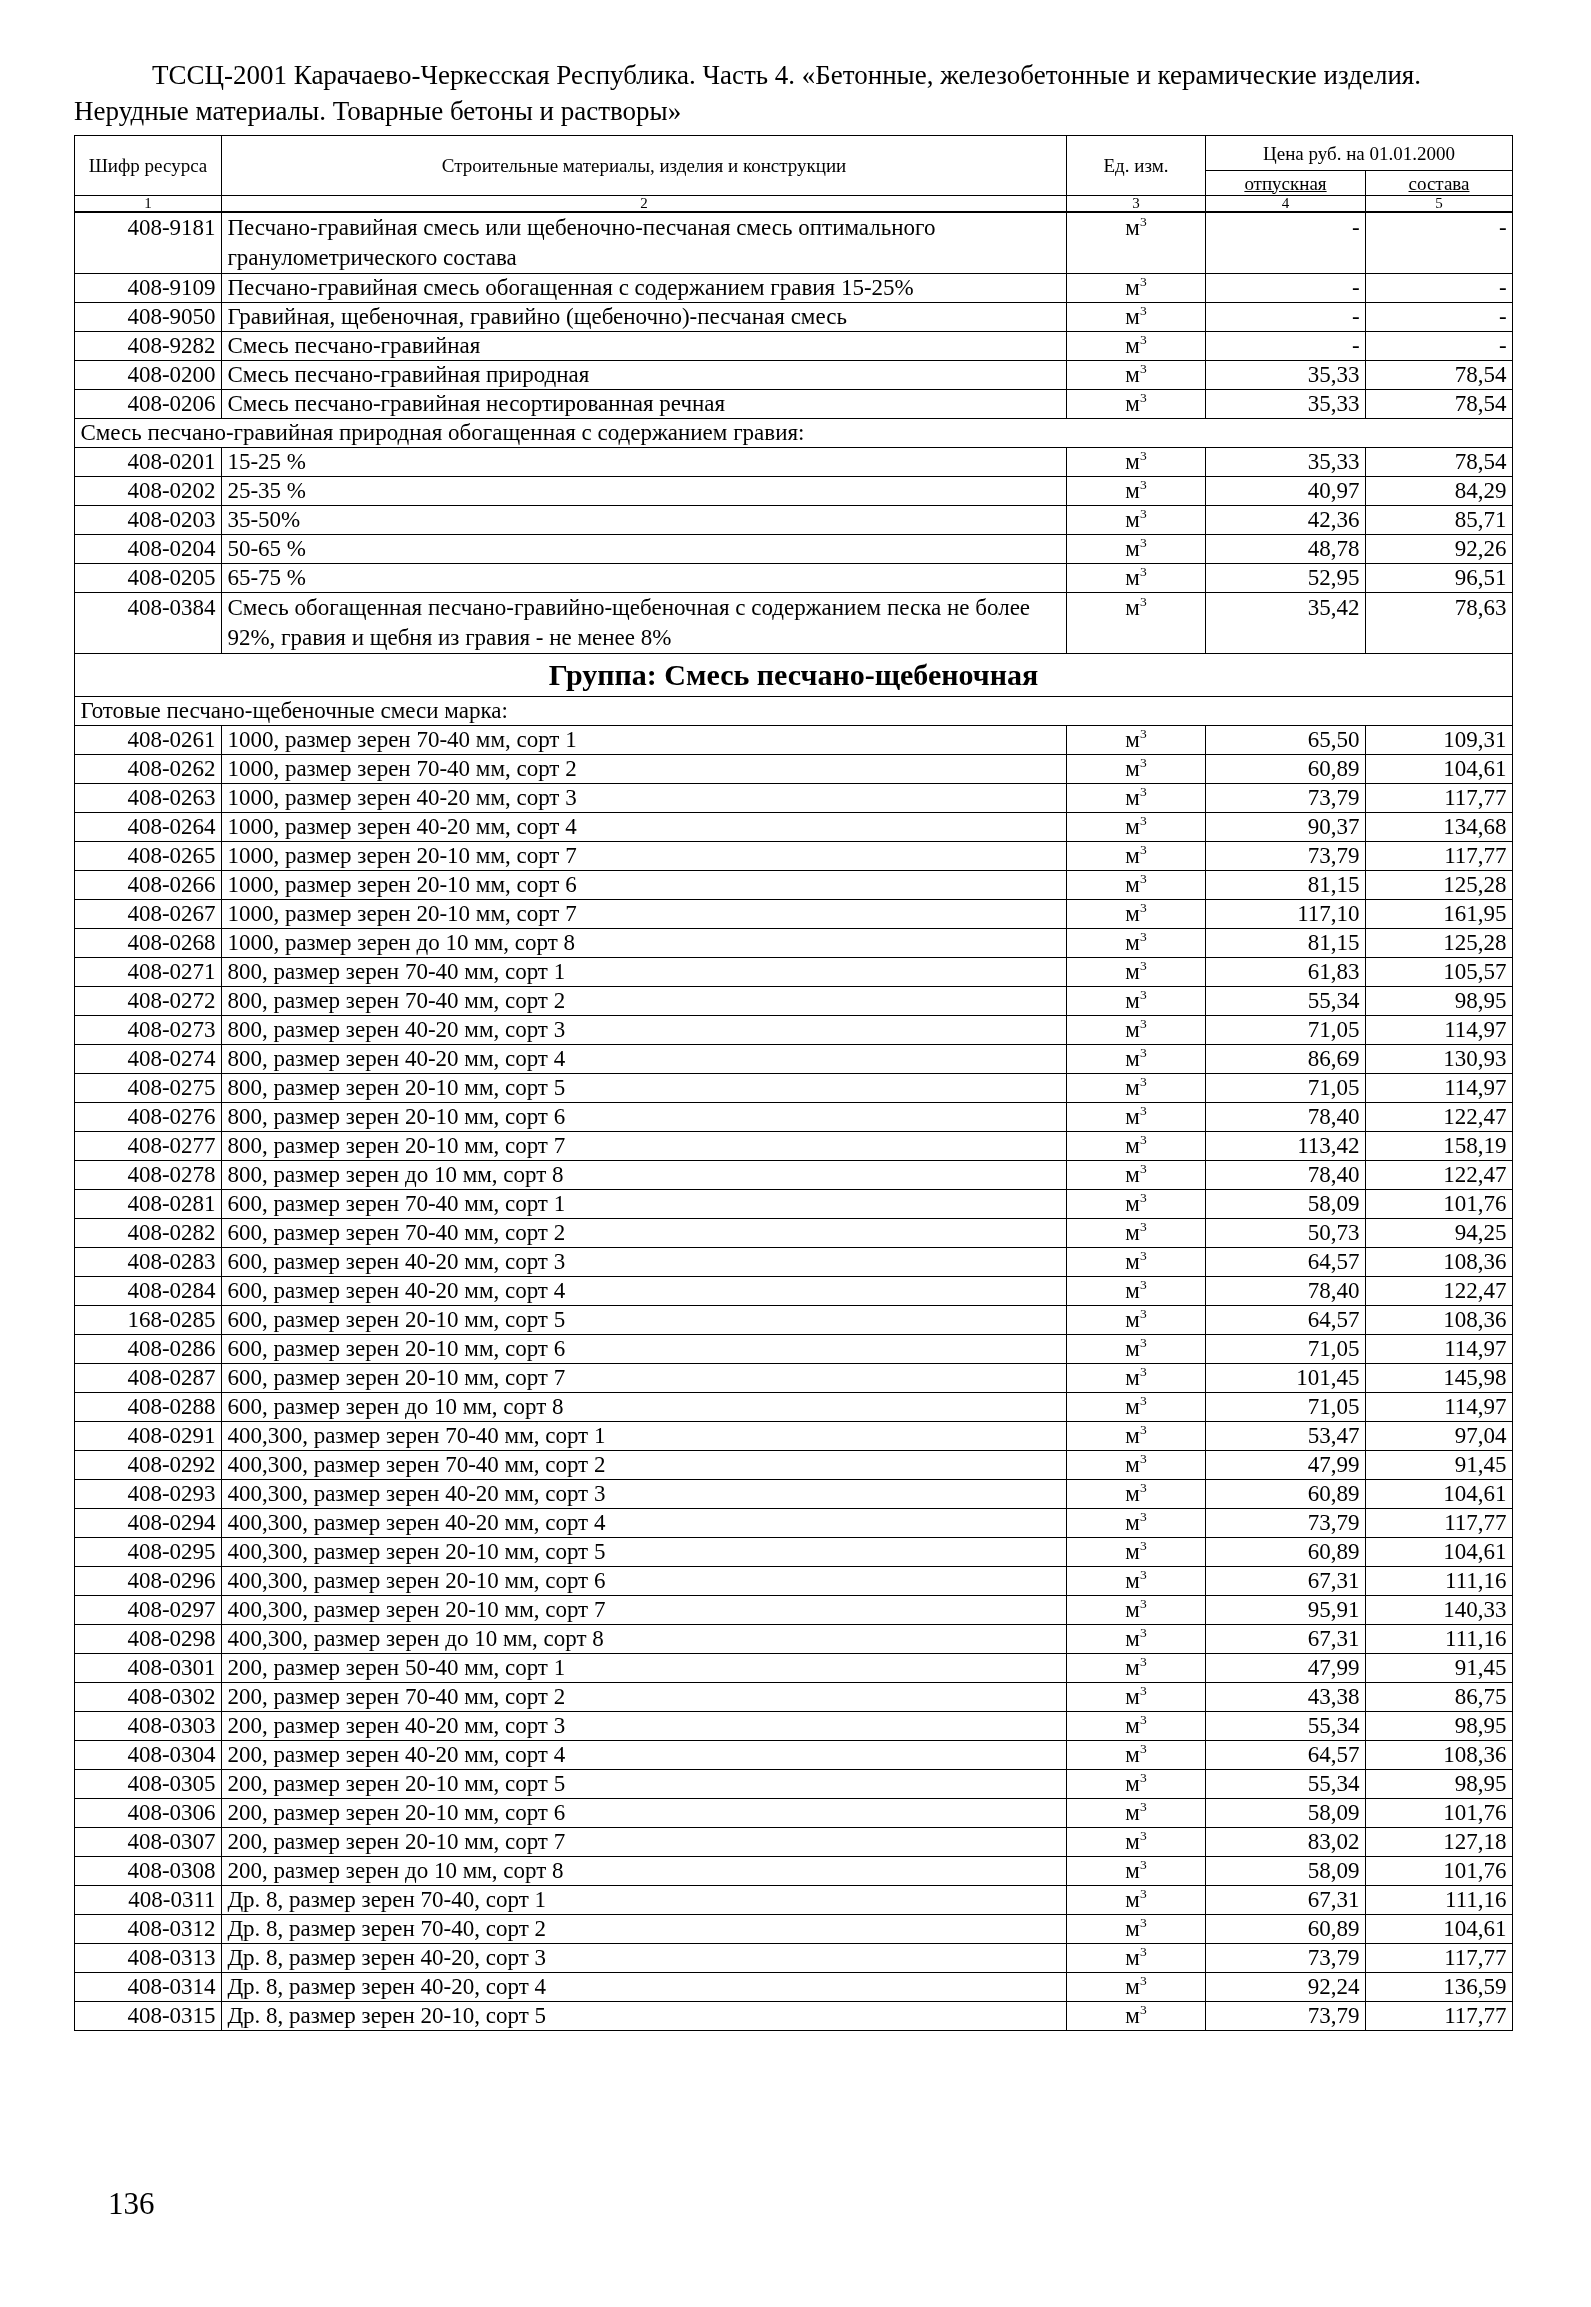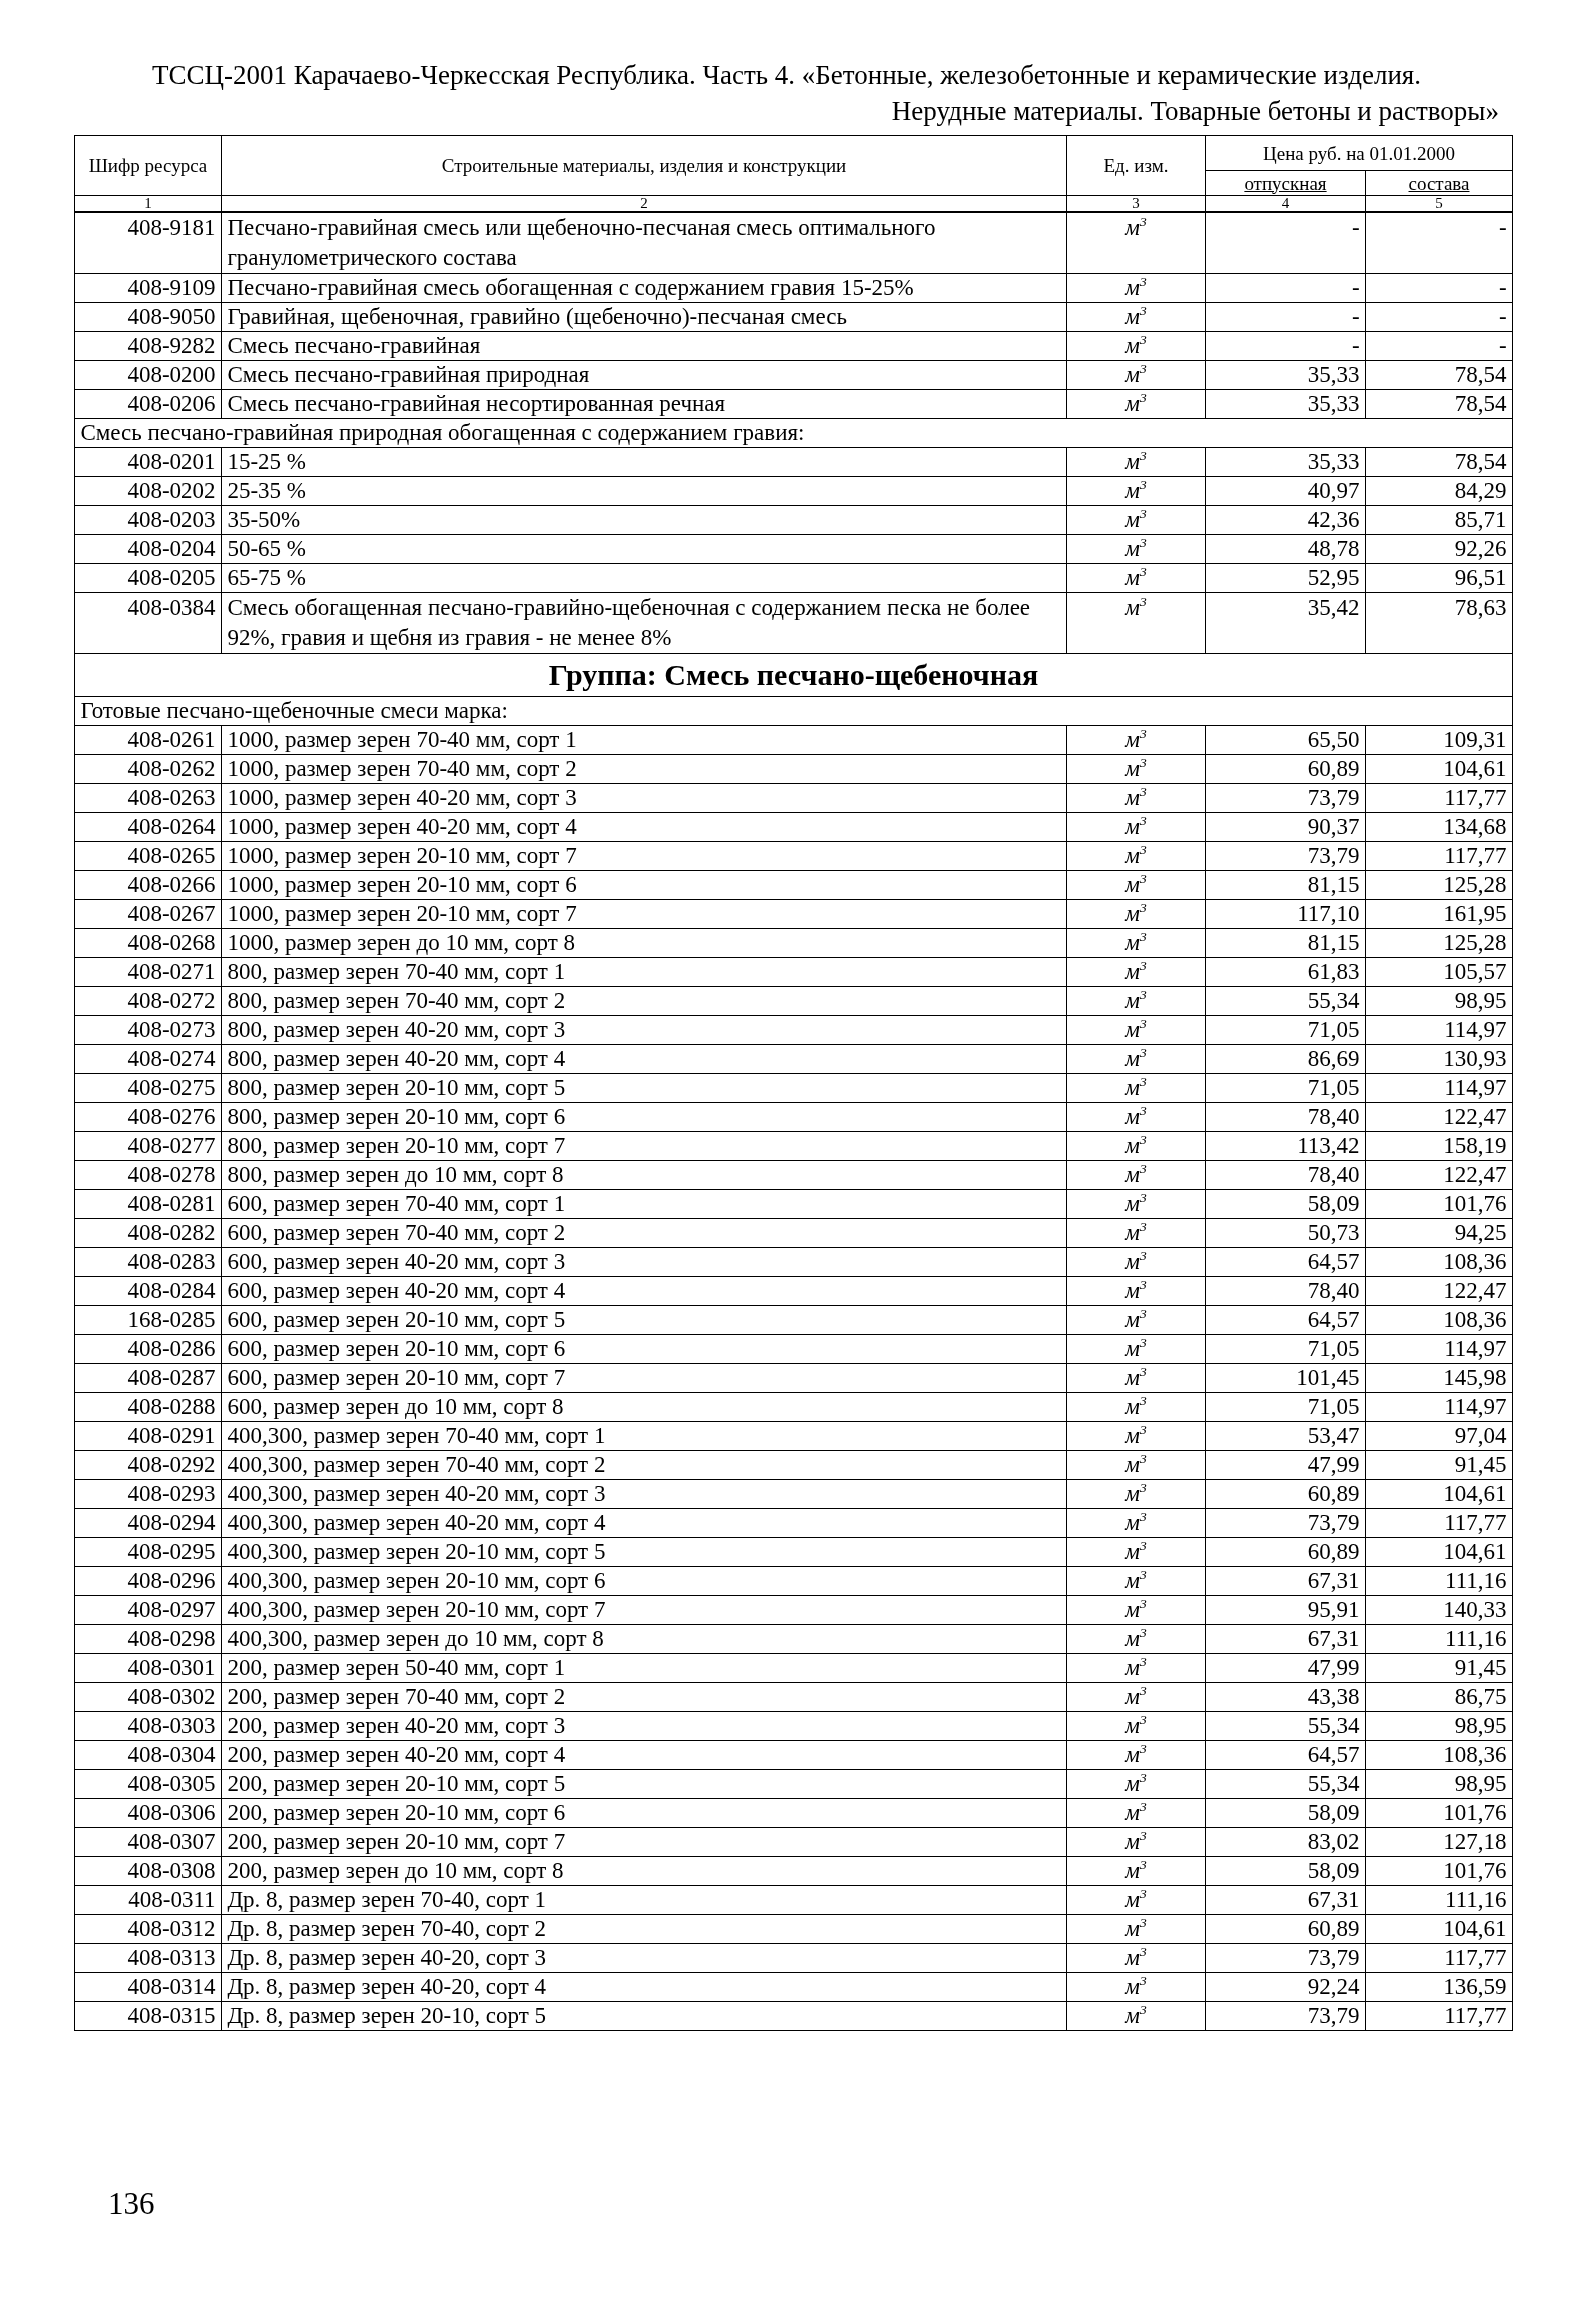--- a/index.html
+++ b/index.html
@@ -1,34 +1,34 @@
 <!DOCTYPE html>
 <html style="font-size:10.8px"><head>
 <meta charset="utf-8">
 <style>
   html, body { margin: 0; padding: 0; background: #ffffff; }
   body { width: 1591px; height: 2307px; position: relative; overflow: hidden;
          font-family: "Liberation Serif", "DejaVu Serif", serif; color: #000; }
-  .title { position: absolute; left: 74px; width: 1425px; text-align: right;
+  .title { position: absolute; left: 74px; width: 1425px; 
            font-size: 27px; line-height: 34px; }
   .title1 { top: 58px; text-align: center; }
   .title2 { top: 94px; }
   table { position: absolute; left: 74px; top: 135px; width: 1437px;
           border-collapse: collapse; table-layout: fixed; font-size: 23px; }
   td, th { border: 1.3px solid #000; padding: 0 5.4px; font-weight: normal; vertical-align: top; }
   col.c1 { width: 147px; } col.c2 { width: 845px; } col.c3 { width: 139px; }
   col.c4 { width: 160px; } col.c5 { width: 147px; }
   thead th { text-align: center; vertical-align: middle; font-size: 19px; line-height: 23px; }
   thead tr.h1 th { height: 34px; }
   thead tr.h2 th { height: 24px; text-decoration: underline; }
   thead tr.nums th { height: 13.5px; font-size: 15px; line-height: 15px; border-bottom: 2.7px solid #000; }
   tbody td { height: 28px; line-height: 28px; }
   tbody tr.wrap td { line-height: 30px; }
   td.code { text-align: right; border-radius: 14px; }
-  td.unit { text-align: center; font-style: italic; }
+  td.unit { text-align: center; }
   td.num { text-align: right; }
   td.indent { }
   td.group { text-align: center; font-weight: bold; font-size: 30px; height: 42px; line-height: 42px; }
   sup { font-size: 13.5px; line-height: 0; }
   .pagenum { position: absolute; left: 108px; top: 2186px; font-size: 31px; }
 </style>
 </head>
 <body>
 
 <div class="title title1">ТССЦ-2001 Карачаево-Черкесская Республика. Часть 4. «Бетонные, железобетонные и керамические изделия.</div>

